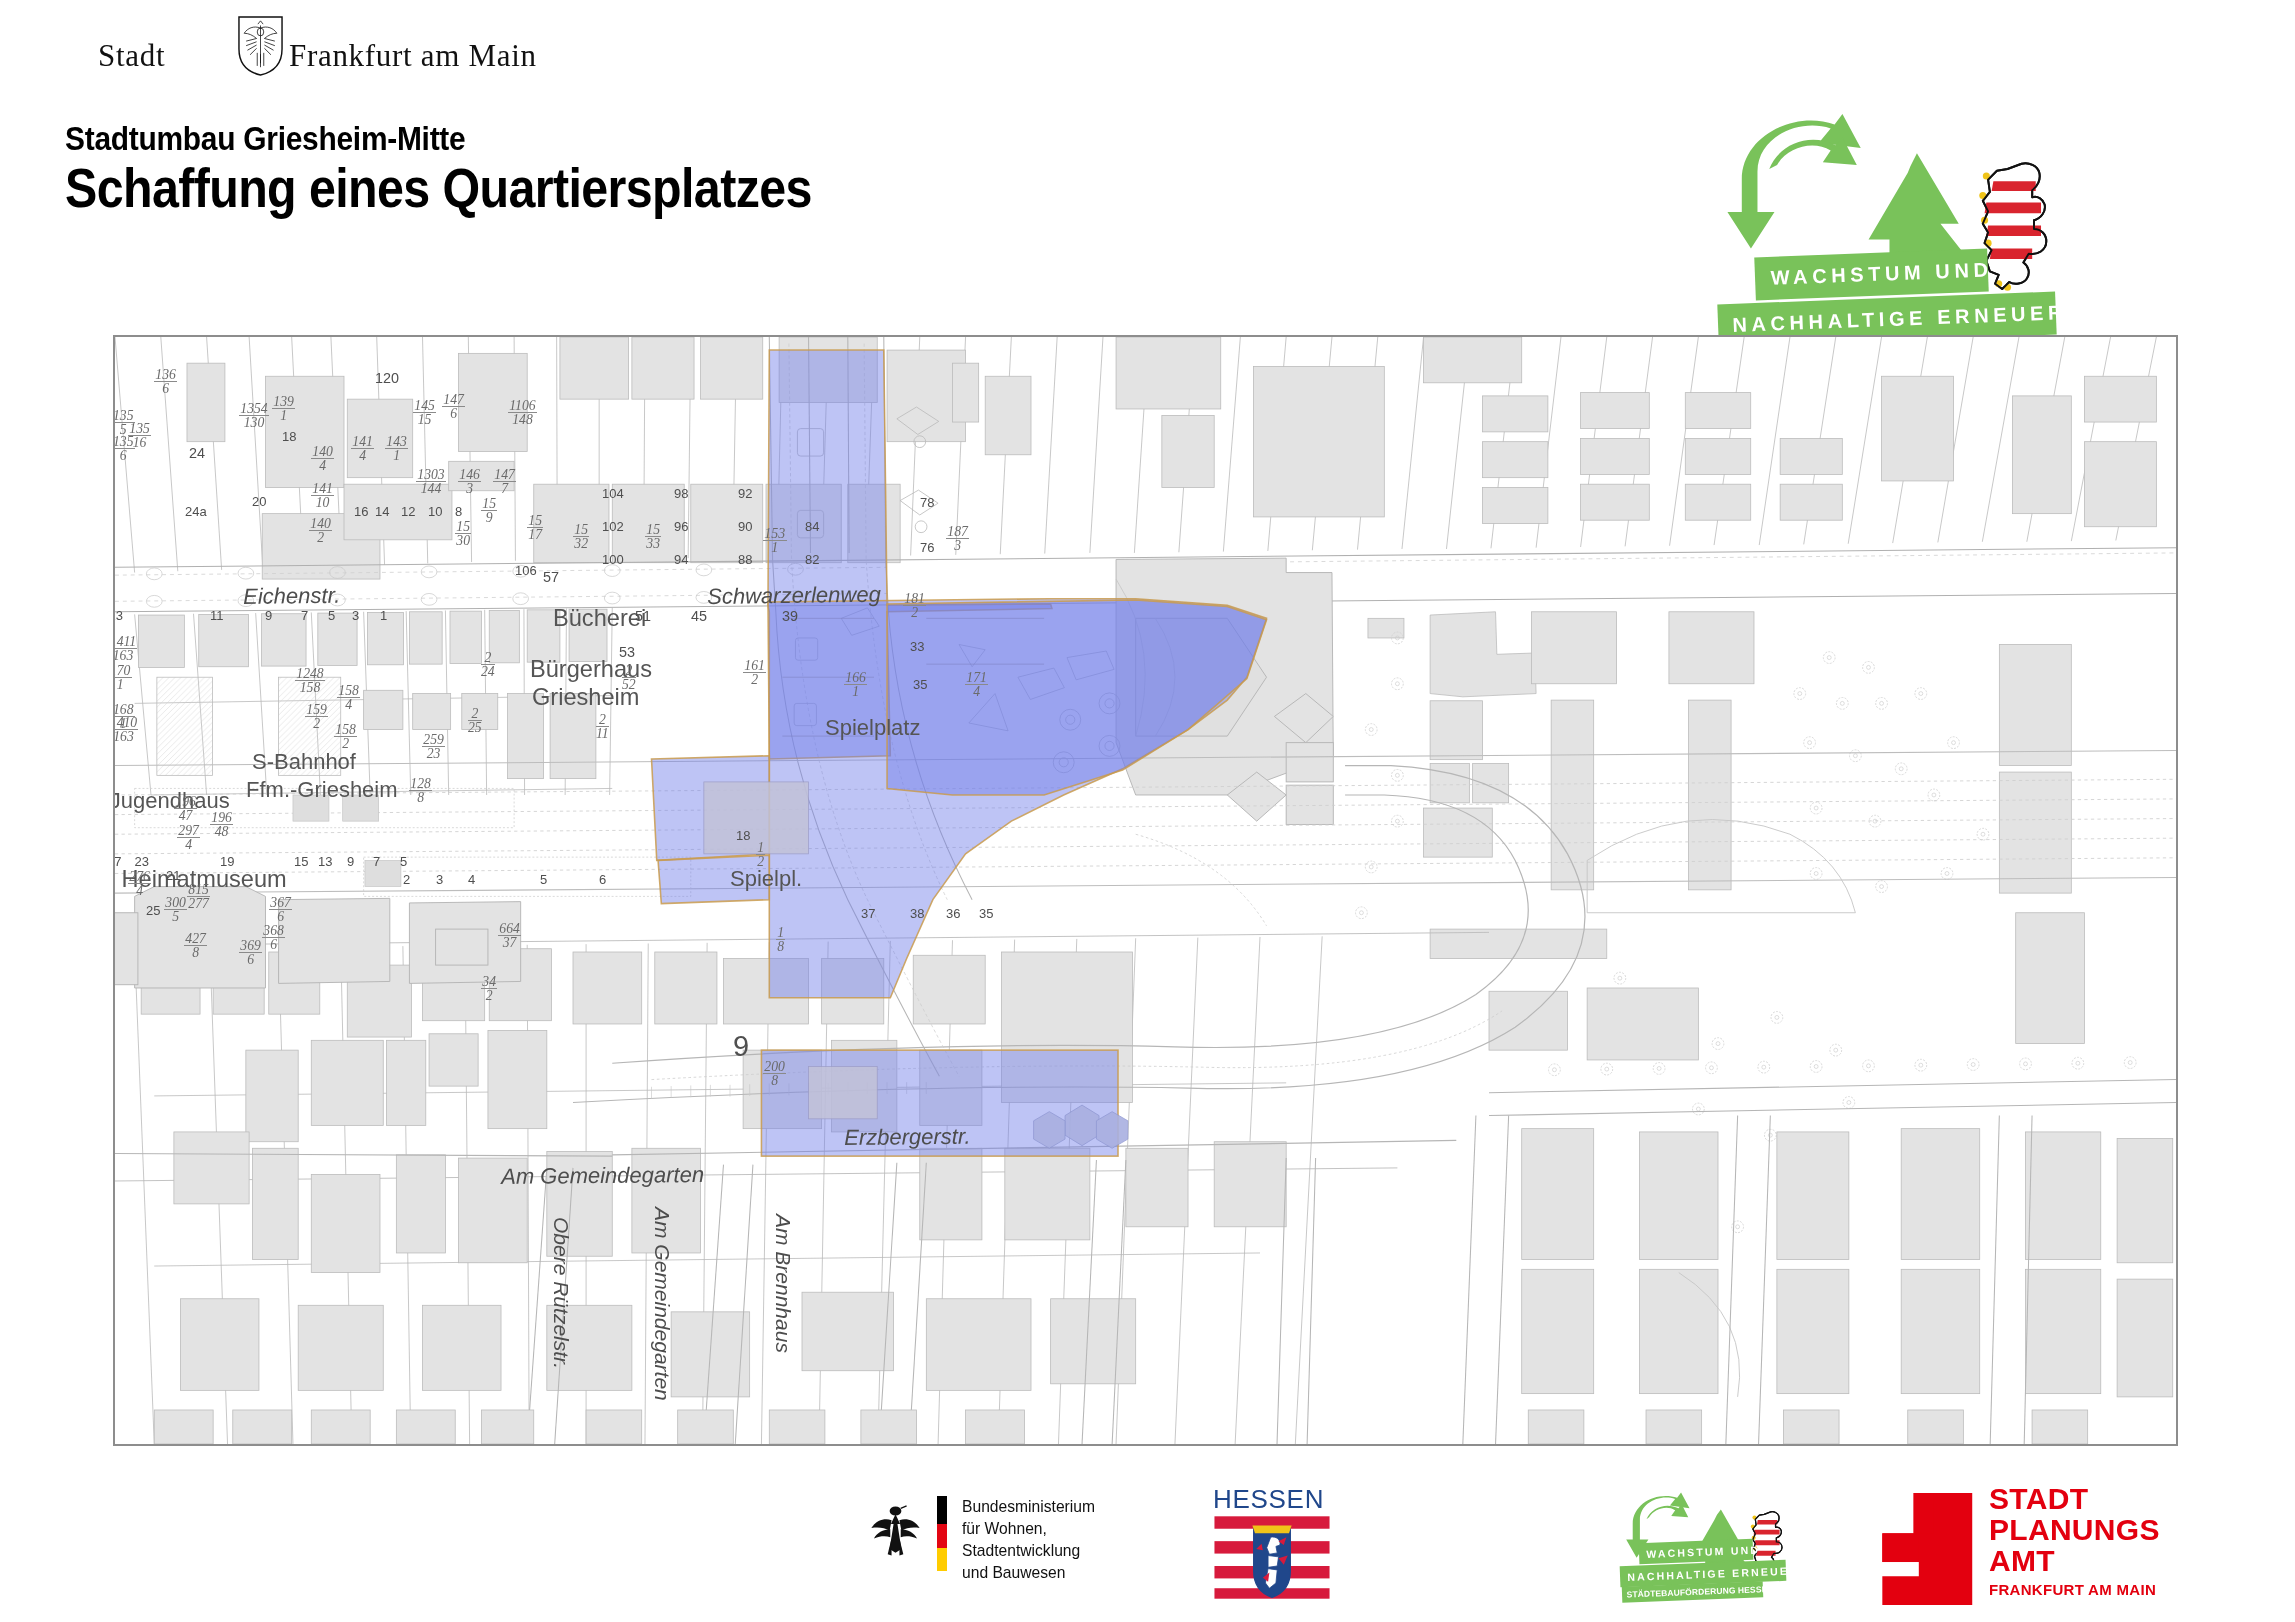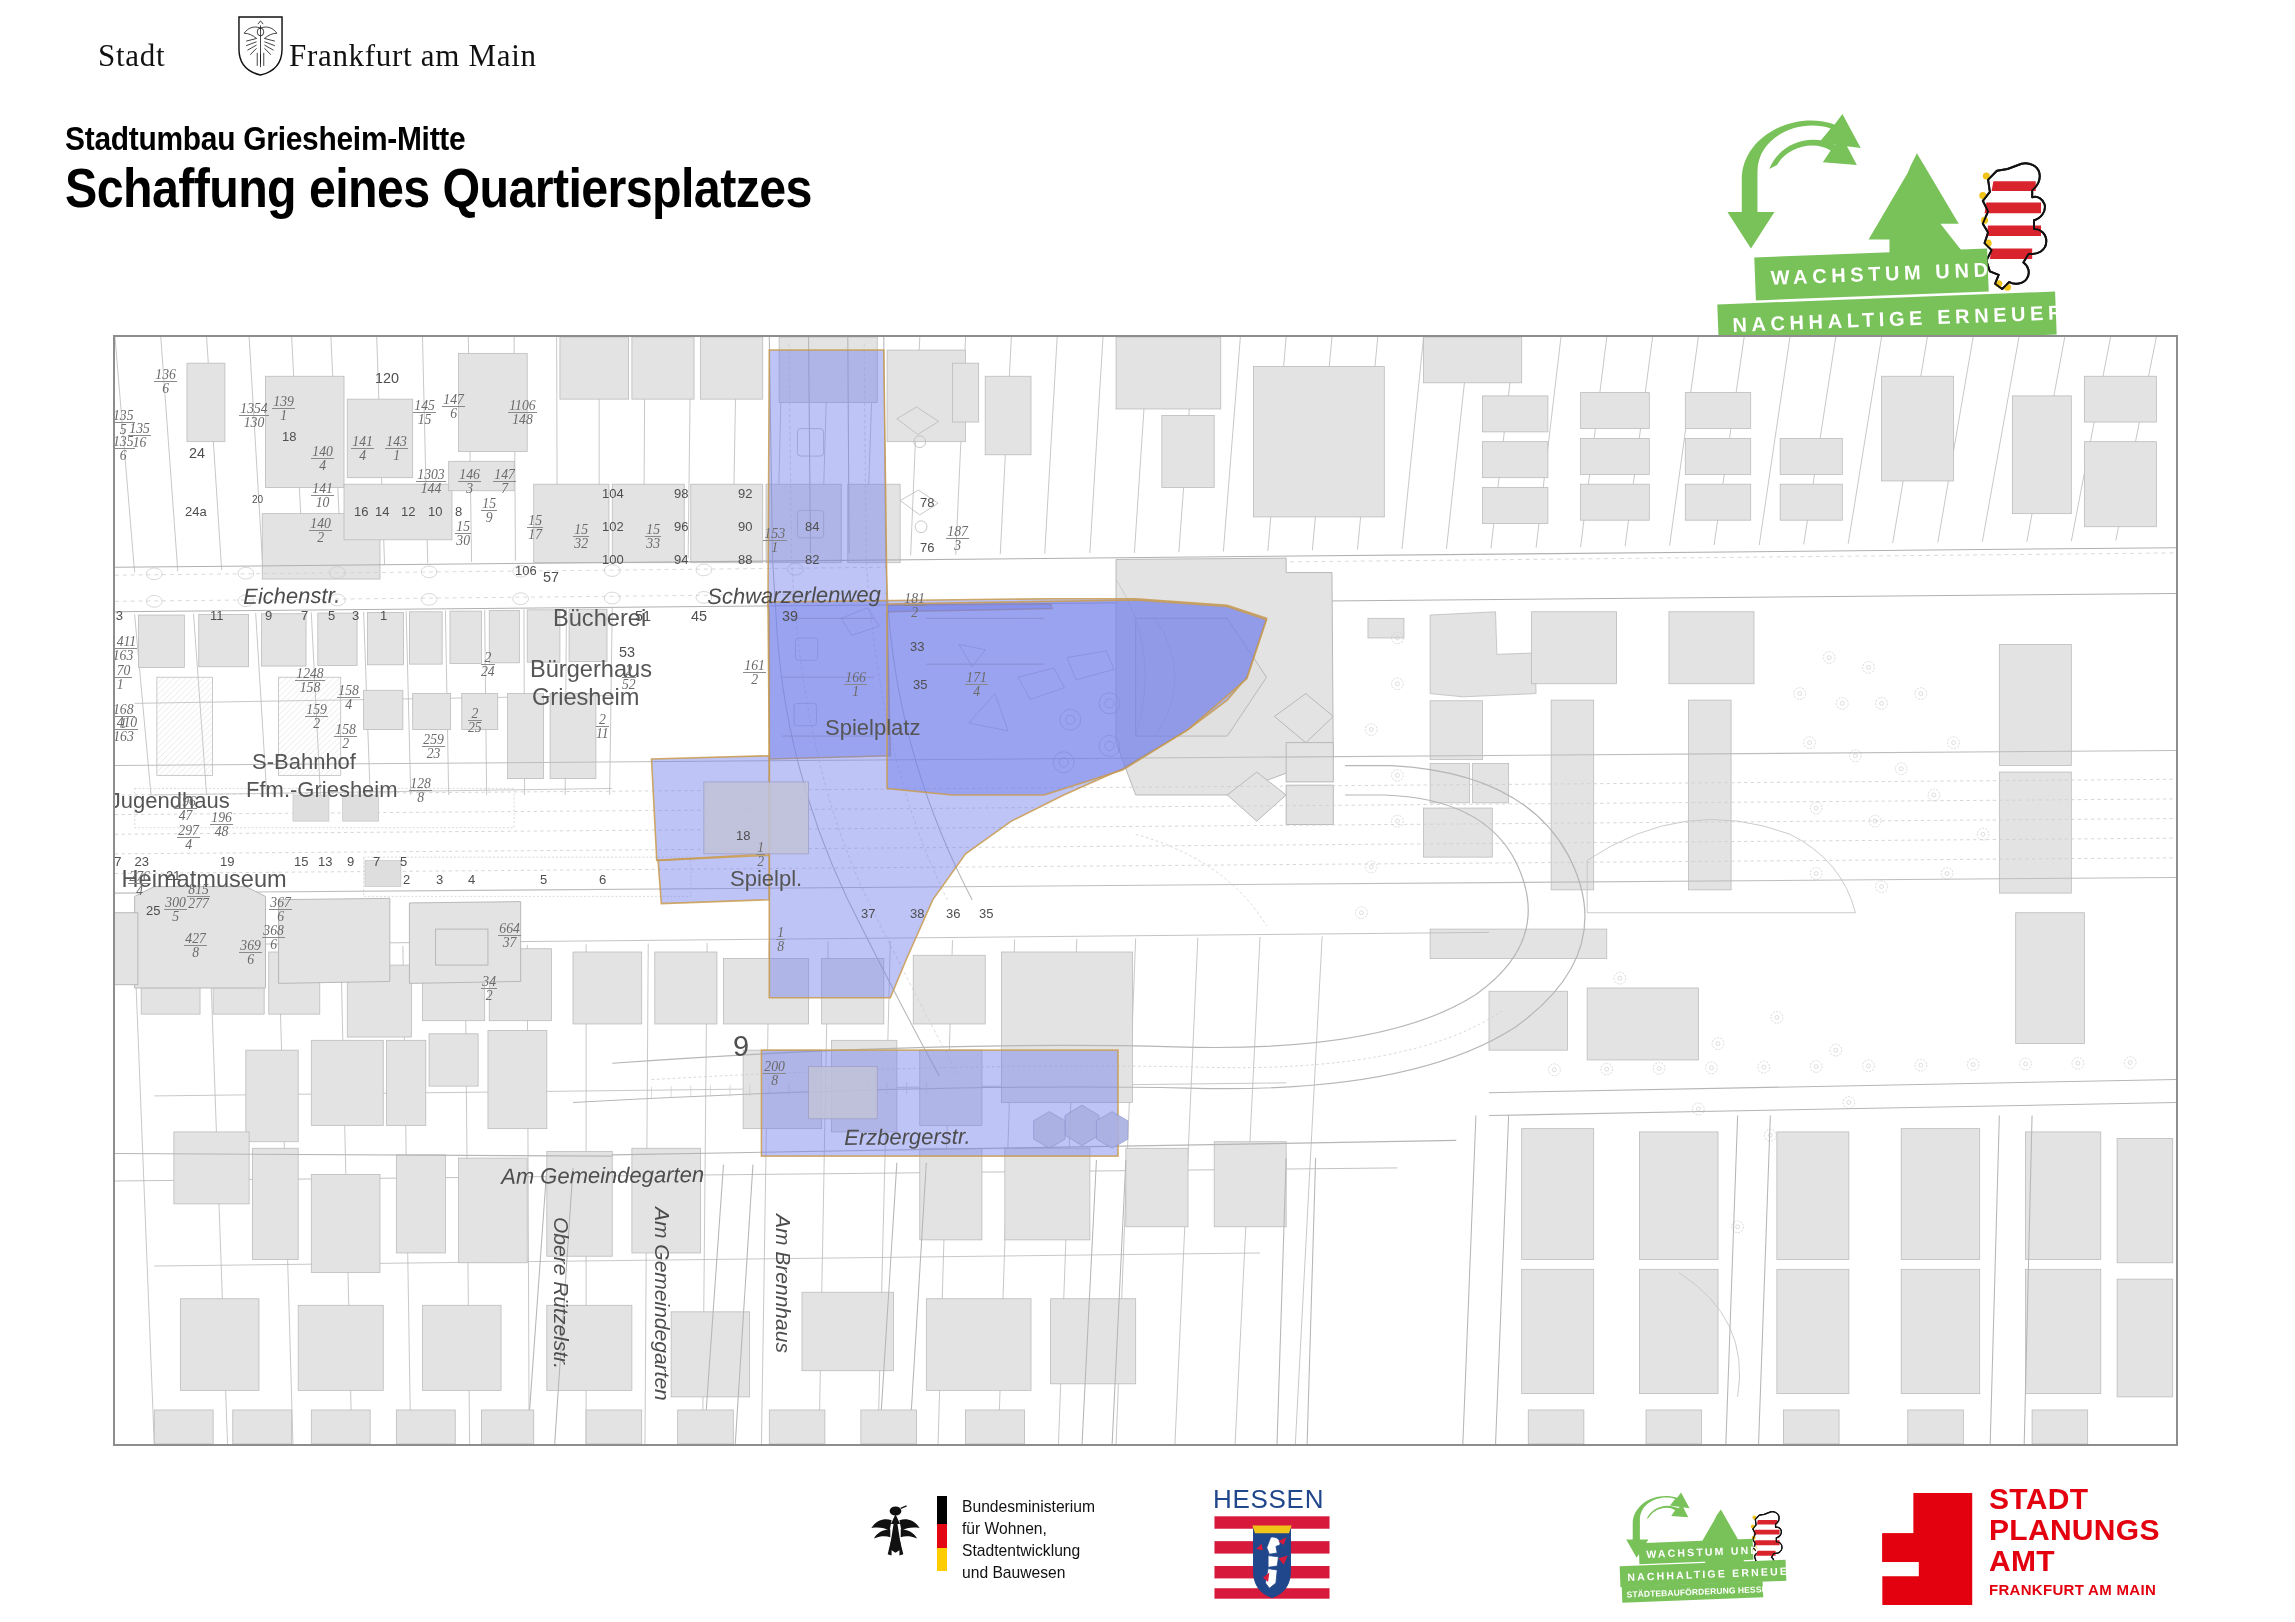--- a/index.html
+++ b/index.html
@@ -663,21 +663,21 @@
       <div class="parcelnum" style="left: 530px; top: 186px; font-size: 13.7px;"><span class="top">15</span><span>33</span></div>
       <div class="parcelnum" style="left: 648px; top: 723px; font-size: 13.7px;"><span class="top">200</span><span>8</span></div>
       <div class="parcelnum" style="left: 661px; top: 589px; font-size: 13.7px;"><span class="top">1</span><span>8</span></div>
       <div class="parcelnum" style="left: 641px; top: 504px; font-size: 13.7px;"><span class="top">1</span><span>2</span></div>
       <div class="parcelnum" style="left: 366px; top: 638px; font-size: 13.7px;"><span class="top">34</span><span>2</span></div>
       <div class="parcelnum" style="left: 72px; top: 546px; font-size: 13.7px;"><span class="top">815</span><span>277</span></div>
     </div>
   <div id="house-labels">
       <div class="houseno" style="left: 74px; top: 108px; font-size: 14.4px;">24</div>
       <div class="houseno" style="left: 70px; top: 167px; font-size: 13px;">24a</div>
-      <div class="houseno" style="left: 137px; top: 157px; font-size: 10px;">20</div>
+      <div class="houseno" style="left: 137px; top: 157px; font-size: 13px;">20</div>
       <div class="houseno" style="left: 167px; top: 92px; font-size: 13px;">18</div>
       <div class="houseno" style="left: 239px; top: 167px; font-size: 13px;">16</div>
       <div class="houseno" style="left: 260px; top: 167px; font-size: 13px;">14</div>
       <div class="houseno" style="left: 286px; top: 167px; font-size: 13px;">12</div>
       <div class="houseno" style="left: 313px; top: 167px; font-size: 13px;">10</div>
       <div class="houseno" style="left: 340px; top: 167px; font-size: 13px;">8</div>
       <div class="houseno" style="left: 260px; top: 33px; font-size: 14.4px;">120</div>
       <div class="houseno" style="left: -6.5px; top: 271px; font-size: 13px;">13</div>
       <div class="houseno" style="left: 95px; top: 271px; font-size: 13px;">11</div>
       <div class="houseno" style="left: 150px; top: 271px; font-size: 13px;">9</div>

